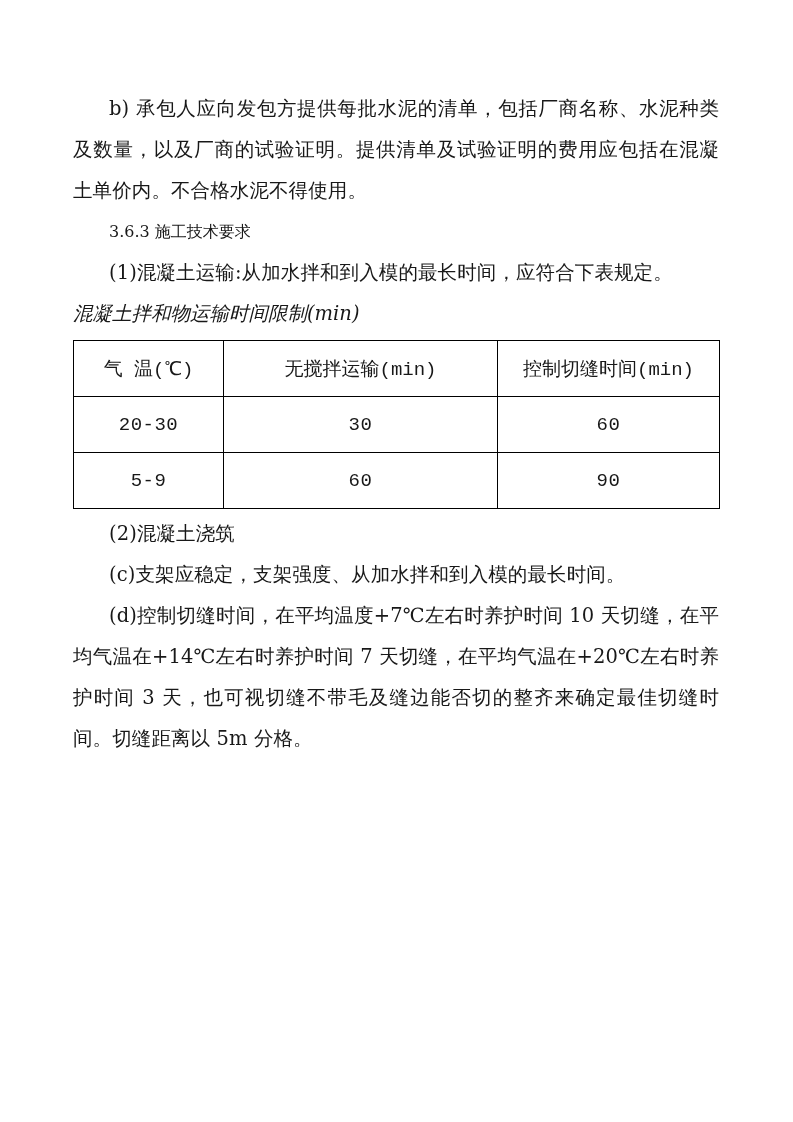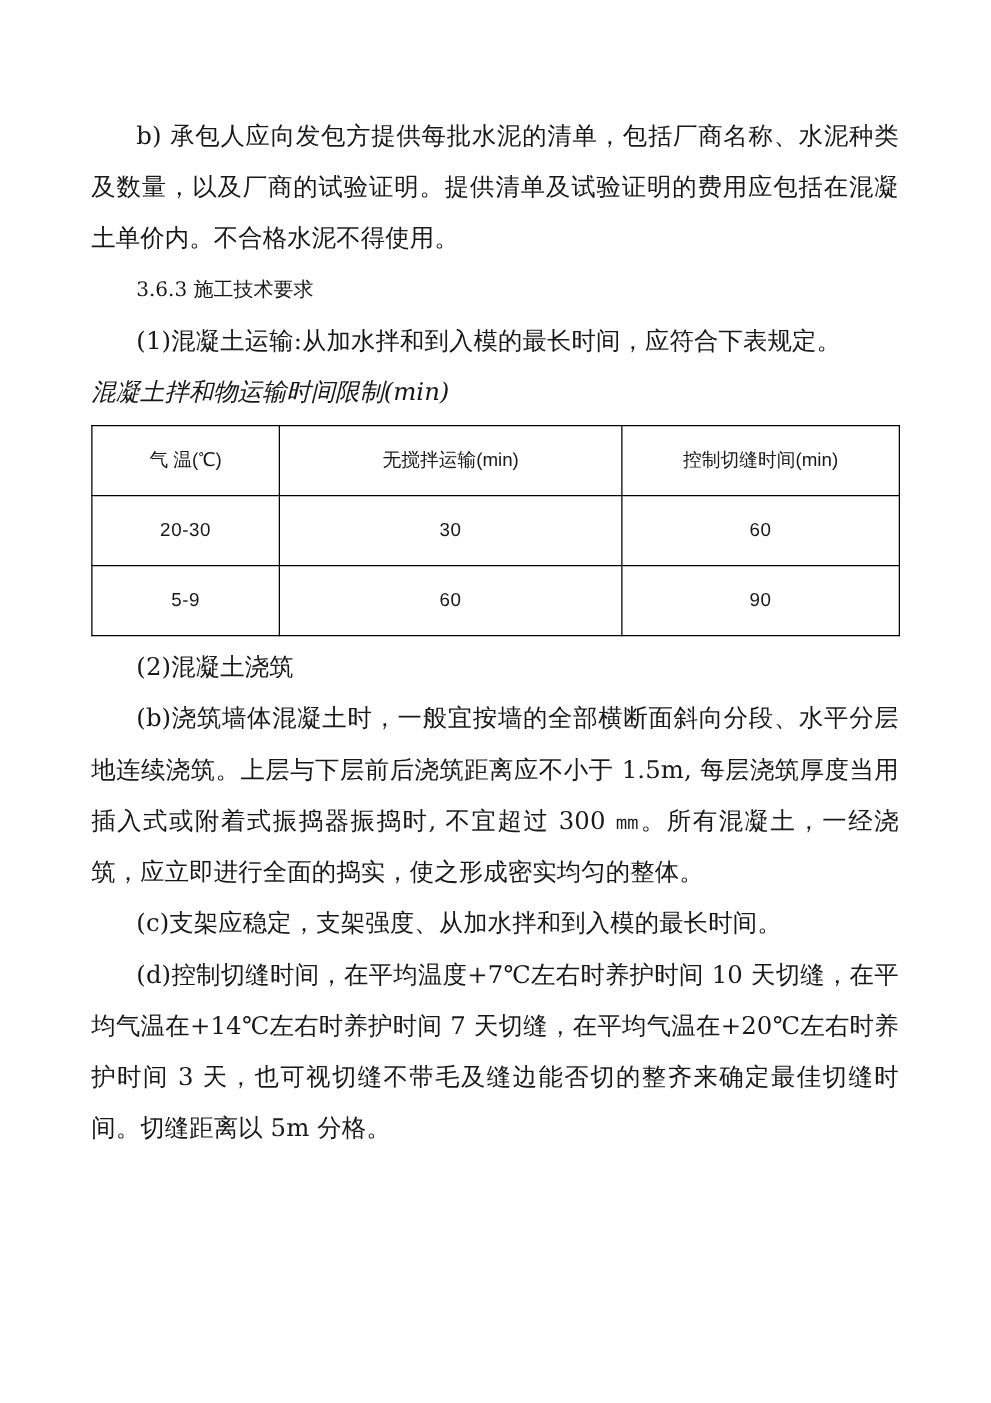--- a/index.html
+++ b/index.html
@@ -70,24 +70,24 @@
   }
   table.spec-table {
     border-collapse: collapse;
     width: 646px;
     table-layout: fixed;
   }
   table.spec-table td {
     border: 1px solid #000000;
     text-align: center;
     vertical-align: middle;
-    font-size: 15px;
+    font-size: 19px;
     height: 53px;
     color: #181818;
-    font-family: Liberation Sans, sans-serif;
+    font-family: Liberation Mono, monospace;
   }
   table.spec-table col.c1 { width: 150px; }
   table.spec-table col.c2 { width: 274px; }
   table.spec-table col.c3 { width: 222px; }
 
   td.datacell {
     font-size: 17px;
     letter-spacing: 0.5px;
   }
 
@@ -140,21 +140,20 @@
             <td class="datacell">60</td>
             <td class="datacell">90</td>
           </tr>
         </tbody>
       </table>
     </div>
 
     <p class="para indent">(2)混凝土浇筑</p>
 
 
-    <p class="para indent">(b)浇筑墙体混凝土时，一般宜按墙的全部横断面斜向分段、水平分层地连续浇筑。上层与下层前后浇筑距离应不小于 1.5m, 每层浇筑厚度当用插入式或附着式振捣器振捣时, 不宜超过 300 ㎜。所有混凝土，一经浇筑，应立即进行全面的捣实，使之形成密实均匀的整体。</p>
 
     <p class="para indent">(c)支架应稳定，支架强度、从加水拌和到入模的最长时间。</p>
 
     <p class="para indent">(d)控制切缝时间，在平均温度+7℃左右时养护时间 10 天切缝，在平均气温在+14℃左右时养护时间 7 天切缝，在平均气温在+20℃左右时养护时间 3 天，也可视切缝不带毛及缝边能否切的整齐来确定最佳切缝时间。切缝距离以 5m 分格。</p>
 
   </div>
 
 </div>
 
 </body></html>

